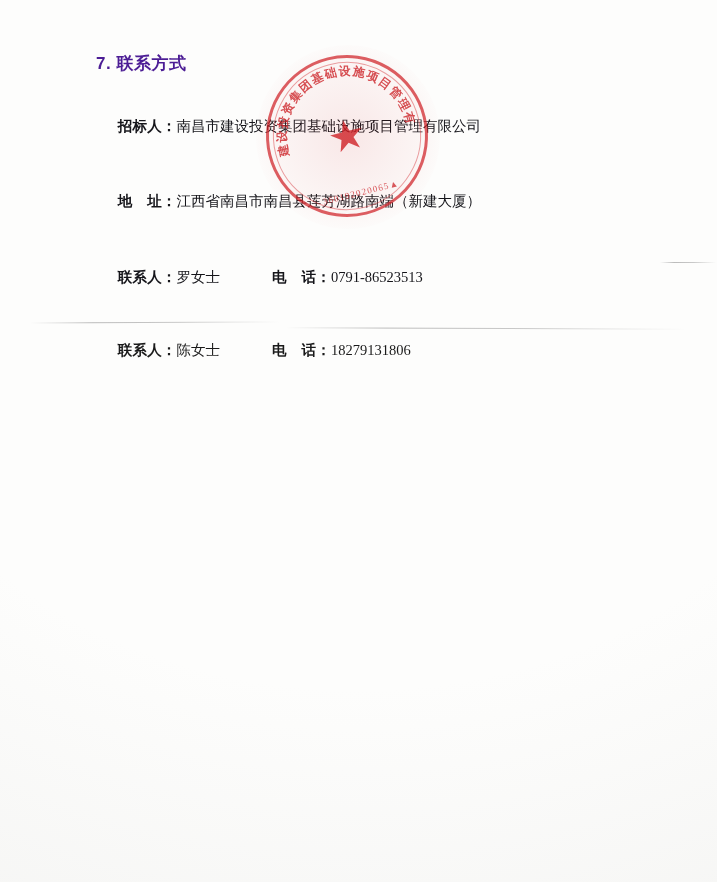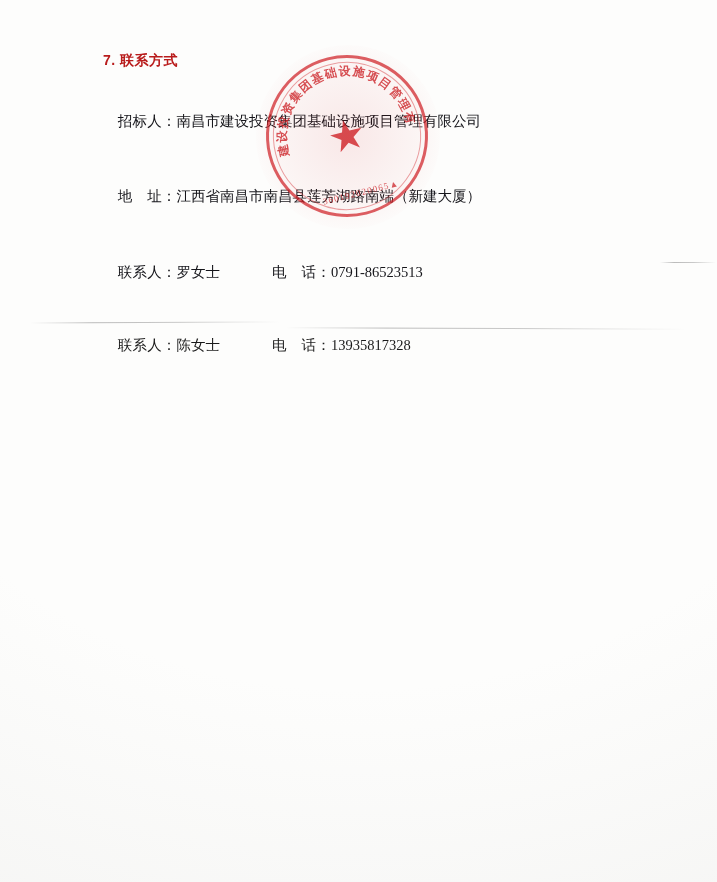--- a/index.html
+++ b/index.html
@@ -34,36 +34,36 @@
   .content {
     position: absolute;
     left: 96px;
     top: 52px;
     width: 540px;
   }
 
   .section-title {
     font-family: "Liberation Sans", sans-serif;
     font-weight: bold;
-    font-size: 14px;
+    font-size: 17px;
     letter-spacing: 0.5px;
-    margin: 0 0 22px 7px;
-    color: #b91c1c;
+    margin: 0 0 22px 0;
+    color: #4c1d95;
   }
 
   .line {
     font-size: 14.5px;
     line-height: 1.35;
     margin-bottom: 17px;
     white-space: pre;
     color: #15151a;
   }
 
   .label {
-    font-weight: normal;
+    font-weight: bold;
     letter-spacing: 0.2px;
   }
 
   .val {
     font-weight: normal;
   }
 
   .line-underlined {
     border-bottom: 1px solid #4c4c4c;
     padding-bottom: 6px;
@@ -190,21 +190,21 @@
       <span class="label">地　址：</span><span class="val">江西省南昌市南昌县莲芳湖路南端（新建大厦）</span>
     </div>
 
     <div class="line">
       <span class="label">联系人：</span><span class="val">罗女士</span><span class="gap"></span><span class="label">电　话：</span><span class="val">0791-86523513</span>
     </div>
 
 
 
     <div class="contact-row">
-      <span class="label">联系人：</span><span class="val">陈女士</span><span class="gap"></span><span class="label">电　话：</span><span class="val">13935817328</span>
+      <span class="label">联系人：</span><span class="val">陈女士</span><span class="gap"></span><span class="label">电　话：</span><span class="val">18279131806</span>
     </div>
 
   </div>
 
   <div class="artifact a1"></div>
   <div class="artifact a2"></div>
   <div class="artifact a3"></div>
 
   <div class="stamp" id="stamp-top">
     <div class="stamp-ring"></div>

